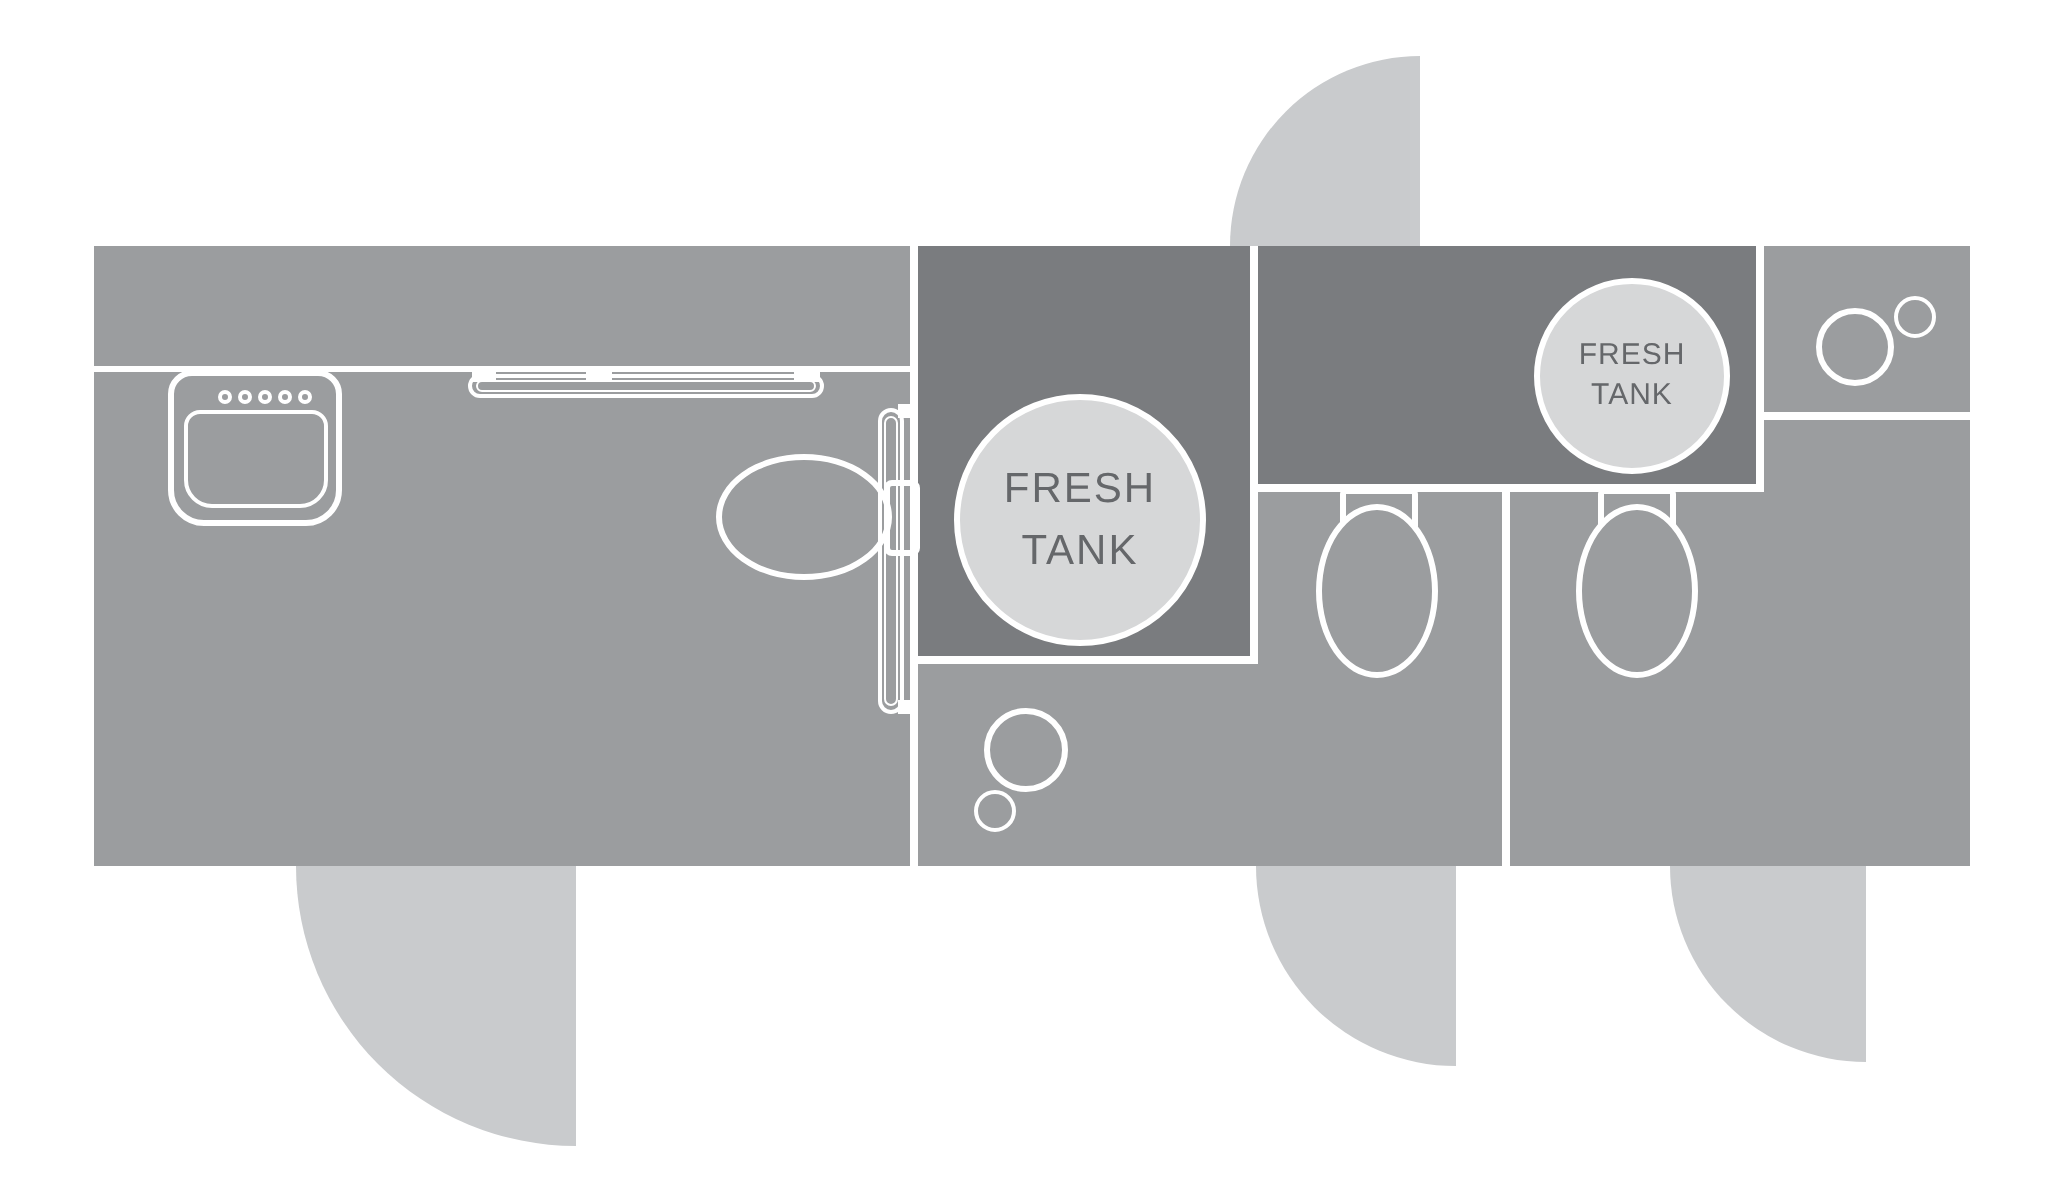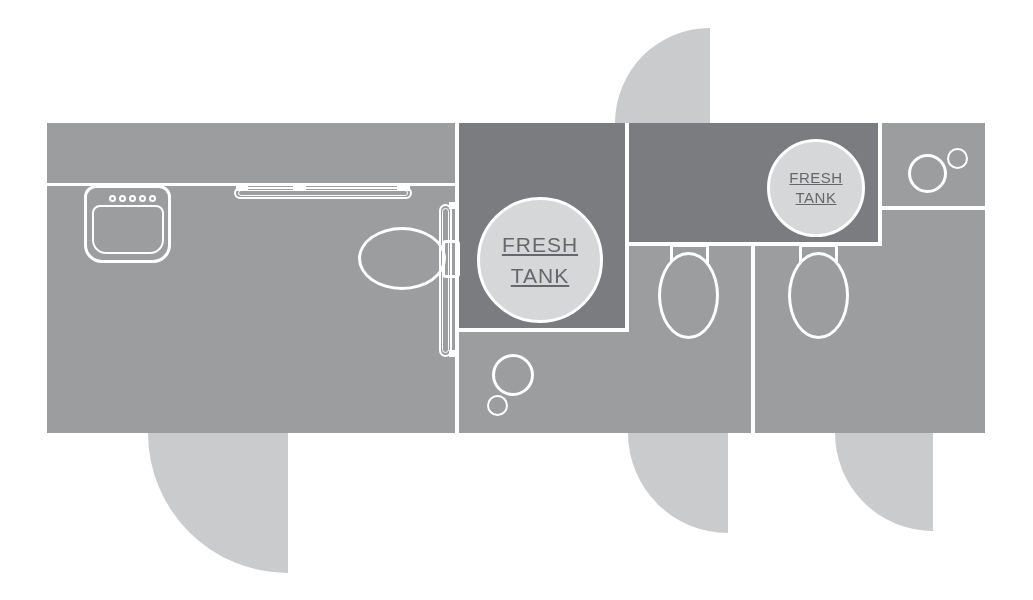--- a/index.html
+++ b/index.html
@@ -47,21 +47,21 @@
   .tank-circle {
     position: absolute;
     box-sizing: border-box;
     border-radius: 50%;
     background: var(--tank-fill, #d6d7d8);
     border: 3px solid var(--wall, #ffffff);
     display: flex; flex-direction: column;
     align-items: center; justify-content: center;
     color: var(--tank-text, #65676a);
   }
-  .tank-circle span { display: block; text-align: center; text-decoration: underline; }
+  .tank-circle span { display: block; text-align: center; }
   .tc1 { left: 430px; top: 74px; width: 126px; height: 126px;
          font-size: 21px; line-height: 31px; letter-spacing: 1px; }
   .tc2 { left: 720px; top: 16px; width: 98px; height: 98px;
          font-size: 15px; line-height: 20px; letter-spacing: 0.5px; }
 
   
   .outline {
     position: absolute;
     box-sizing: border-box;
     border: 3px solid var(--wall, #ffffff);

